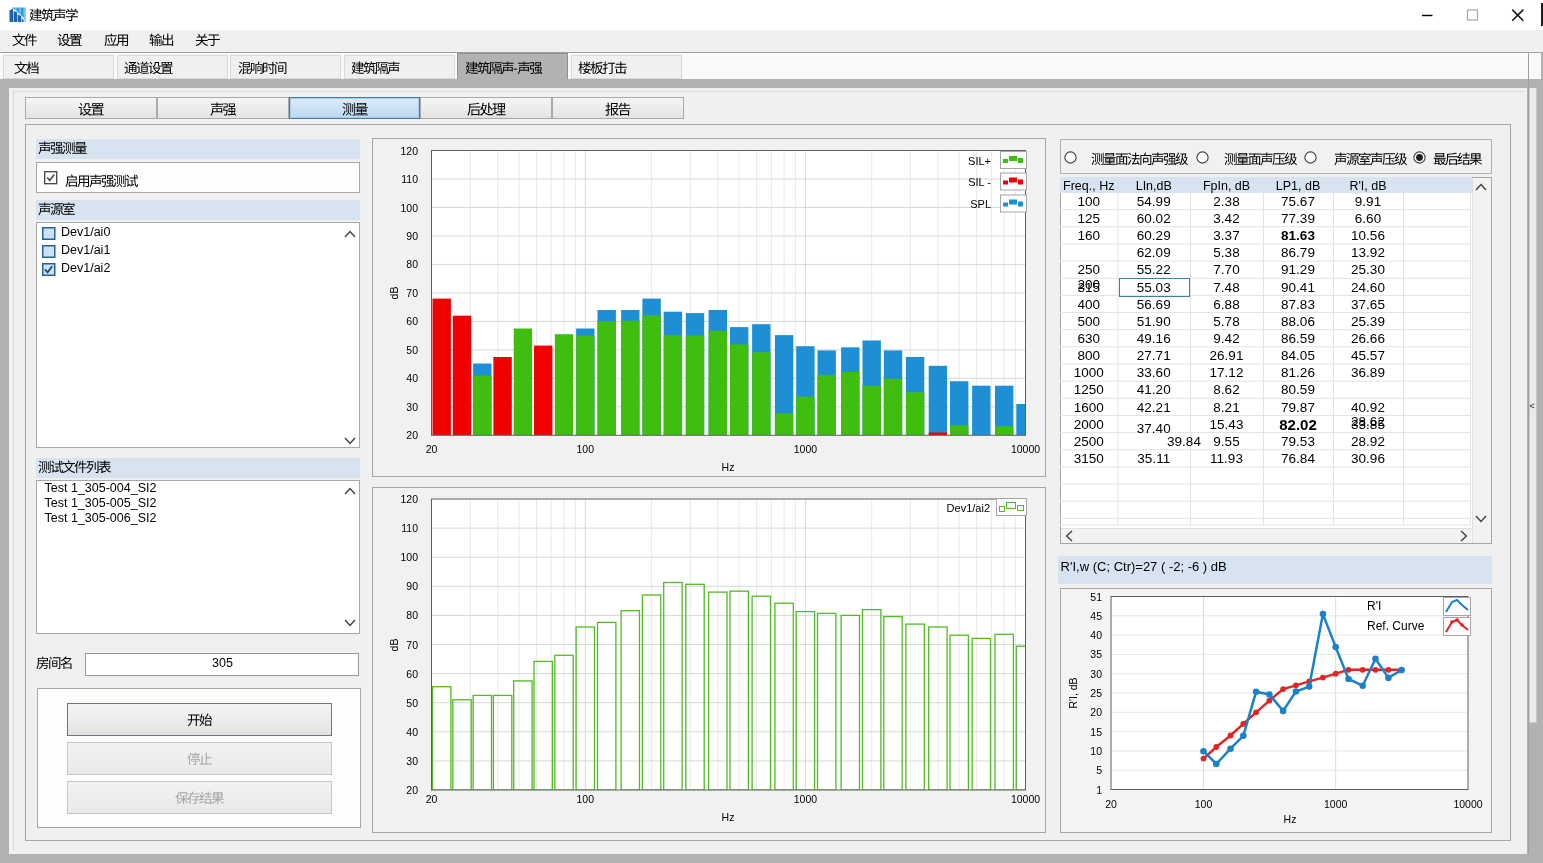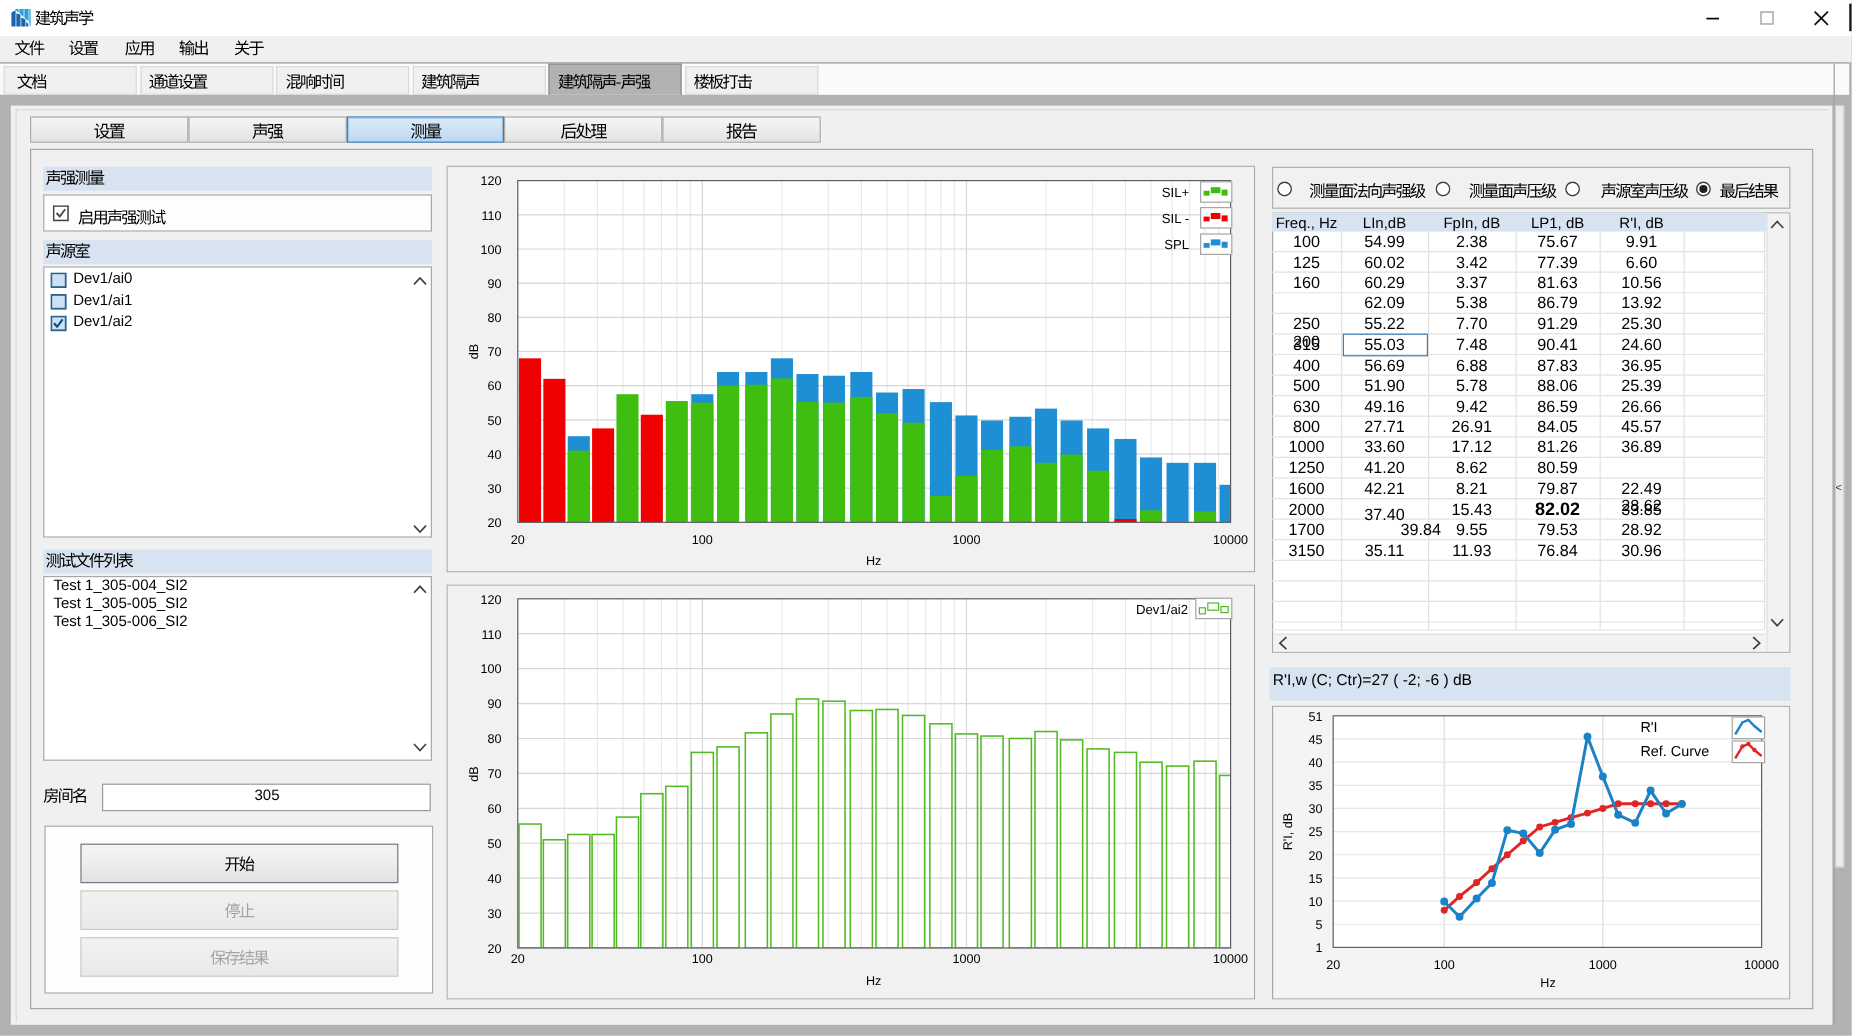--- a/index.html
+++ b/index.html
@@ -577,42 +577,42 @@
 <div style="position:absolute;left:1298.0px;transform:translateX(-50%);top:193.8px;font-size:13.5px;line-height:16.2px;color:#000;white-space:nowrap;">75.67</div>
 <div style="position:absolute;left:1368.0px;transform:translateX(-50%);top:193.8px;font-size:13.5px;line-height:16.2px;color:#000;white-space:nowrap;">9.91</div>
 <div style="position:absolute;left:1088.75px;transform:translateX(-50%);top:210.95000000000002px;font-size:13.5px;line-height:16.2px;color:#000;white-space:nowrap;">125</div>
 <div style="position:absolute;left:1153.75px;transform:translateX(-50%);top:210.95000000000002px;font-size:13.5px;line-height:16.2px;color:#000;white-space:nowrap;">60.02</div>
 <div style="position:absolute;left:1226.5px;transform:translateX(-50%);top:210.95000000000002px;font-size:13.5px;line-height:16.2px;color:#000;white-space:nowrap;">3.42</div>
 <div style="position:absolute;left:1298.0px;transform:translateX(-50%);top:210.95000000000002px;font-size:13.5px;line-height:16.2px;color:#000;white-space:nowrap;">77.39</div>
 <div style="position:absolute;left:1368.0px;transform:translateX(-50%);top:210.95000000000002px;font-size:13.5px;line-height:16.2px;color:#000;white-space:nowrap;">6.60</div>
 <div style="position:absolute;left:1088.75px;transform:translateX(-50%);top:228.10000000000002px;font-size:13.5px;line-height:16.2px;color:#000;white-space:nowrap;">160</div>
 <div style="position:absolute;left:1153.75px;transform:translateX(-50%);top:228.10000000000002px;font-size:13.5px;line-height:16.2px;color:#000;white-space:nowrap;">60.29</div>
 <div style="position:absolute;left:1226.5px;transform:translateX(-50%);top:228.10000000000002px;font-size:13.5px;line-height:16.2px;color:#000;white-space:nowrap;">3.37</div>
-<div style="position:absolute;left:1298.0px;transform:translateX(-50%);top:228.10000000000002px;font-size:13.5px;line-height:16.2px;color:#000;white-space:nowrap;">81.63</div>
+<div style="position:absolute;left:1298.0px;transform:translateX(-50%);top:228.10000000000002px;font-size:13.5px;line-height:16.2px;color:#000;white-space:nowrap;font-weight:bold;">81.63</div>
 <div style="position:absolute;left:1368.0px;transform:translateX(-50%);top:228.10000000000002px;font-size:13.5px;line-height:16.2px;color:#000;white-space:nowrap;">10.56</div>
 <div style="position:absolute;left:1088.75px;transform:translateX(-50%);top:245.25px;font-size:13.5px;line-height:16.2px;color:#000;white-space:nowrap;margin-top:32px;">200</div>
 <div style="position:absolute;left:1153.75px;transform:translateX(-50%);top:245.25px;font-size:13.5px;line-height:16.2px;color:#000;white-space:nowrap;">62.09</div>
 <div style="position:absolute;left:1226.5px;transform:translateX(-50%);top:245.25px;font-size:13.5px;line-height:16.2px;color:#000;white-space:nowrap;">5.38</div>
 <div style="position:absolute;left:1298.0px;transform:translateX(-50%);top:245.25px;font-size:13.5px;line-height:16.2px;color:#000;white-space:nowrap;">86.79</div>
 <div style="position:absolute;left:1368.0px;transform:translateX(-50%);top:245.25px;font-size:13.5px;line-height:16.2px;color:#000;white-space:nowrap;">13.92</div>
 <div style="position:absolute;left:1088.75px;transform:translateX(-50%);top:262.40000000000003px;font-size:13.5px;line-height:16.2px;color:#000;white-space:nowrap;">250</div>
 <div style="position:absolute;left:1153.75px;transform:translateX(-50%);top:262.40000000000003px;font-size:13.5px;line-height:16.2px;color:#000;white-space:nowrap;">55.22</div>
 <div style="position:absolute;left:1226.5px;transform:translateX(-50%);top:262.40000000000003px;font-size:13.5px;line-height:16.2px;color:#000;white-space:nowrap;">7.70</div>
 <div style="position:absolute;left:1298.0px;transform:translateX(-50%);top:262.40000000000003px;font-size:13.5px;line-height:16.2px;color:#000000;white-space:nowrap;">91.29</div>
 <div style="position:absolute;left:1368.0px;transform:translateX(-50%);top:262.40000000000003px;font-size:13.5px;line-height:16.2px;color:#000;white-space:nowrap;">25.30</div>
 <div style="position:absolute;left:1088.75px;transform:translateX(-50%);top:279.55px;font-size:13.5px;line-height:16.2px;color:#000;white-space:nowrap;">315</div>
 <div style="position:absolute;left:1153.75px;transform:translateX(-50%);top:279.55px;font-size:13.5px;line-height:16.2px;color:#000;white-space:nowrap;">55.03</div>
 <div style="position:absolute;left:1226.5px;transform:translateX(-50%);top:279.55px;font-size:13.5px;line-height:16.2px;color:#000;white-space:nowrap;">7.48</div>
 <div style="position:absolute;left:1298.0px;transform:translateX(-50%);top:279.55px;font-size:13.5px;line-height:16.2px;color:#000;white-space:nowrap;">90.41</div>
 <div style="position:absolute;left:1368.0px;transform:translateX(-50%);top:279.55px;font-size:13.5px;line-height:16.2px;color:#000;white-space:nowrap;">24.60</div>
 <div style="position:absolute;left:1088.75px;transform:translateX(-50%);top:296.7px;font-size:13.5px;line-height:16.2px;color:#000;white-space:nowrap;">400</div>
 <div style="position:absolute;left:1153.75px;transform:translateX(-50%);top:296.7px;font-size:13.5px;line-height:16.2px;color:#000;white-space:nowrap;">56.69</div>
 <div style="position:absolute;left:1226.5px;transform:translateX(-50%);top:296.7px;font-size:13.5px;line-height:16.2px;color:#000;white-space:nowrap;">6.88</div>
 <div style="position:absolute;left:1298.0px;transform:translateX(-50%);top:296.7px;font-size:13.5px;line-height:16.2px;color:#000;white-space:nowrap;">87.83</div>
-<div style="position:absolute;left:1368.0px;transform:translateX(-50%);top:296.7px;font-size:13.5px;line-height:16.2px;color:#000;white-space:nowrap;">36.95</div>
+<div style="position:absolute;left:1368.0px;transform:translateX(-50%);top:296.7px;font-size:13.5px;line-height:16.2px;color:#000;white-space:nowrap;">37.65</div>
 <div style="position:absolute;left:1088.75px;transform:translateX(-50%);top:313.84999999999997px;font-size:13.5px;line-height:16.2px;color:#000;white-space:nowrap;">500</div>
 <div style="position:absolute;left:1153.75px;transform:translateX(-50%);top:313.84999999999997px;font-size:13.5px;line-height:16.2px;color:#000;white-space:nowrap;">51.90</div>
 <div style="position:absolute;left:1226.5px;transform:translateX(-50%);top:313.84999999999997px;font-size:13.5px;line-height:16.2px;color:#000;white-space:nowrap;">5.78</div>
 <div style="position:absolute;left:1298.0px;transform:translateX(-50%);top:313.84999999999997px;font-size:13.5px;line-height:16.2px;color:#000;white-space:nowrap;">88.06</div>
 <div style="position:absolute;left:1368.0px;transform:translateX(-50%);top:313.84999999999997px;font-size:13.5px;line-height:16.2px;color:#000;white-space:nowrap;">25.39</div>
 <div style="position:absolute;left:1088.75px;transform:translateX(-50%);top:331.0px;font-size:13.5px;line-height:16.2px;color:#000;white-space:nowrap;">630</div>
 <div style="position:absolute;left:1153.75px;transform:translateX(-50%);top:331.0px;font-size:13.5px;line-height:16.2px;color:#000;white-space:nowrap;">49.16</div>
 <div style="position:absolute;left:1226.5px;transform:translateX(-50%);top:331.0px;font-size:13.5px;line-height:16.2px;color:#000;white-space:nowrap;">9.42</div>
 <div style="position:absolute;left:1298.0px;transform:translateX(-50%);top:331.0px;font-size:13.5px;line-height:16.2px;color:#000;white-space:nowrap;">86.59</div>
 <div style="position:absolute;left:1368.0px;transform:translateX(-50%);top:331.0px;font-size:13.5px;line-height:16.2px;color:#000;white-space:nowrap;">26.66</div>
@@ -628,27 +628,27 @@
 <div style="position:absolute;left:1368.0px;transform:translateX(-50%);top:365.3px;font-size:13.5px;line-height:16.2px;color:#000;white-space:nowrap;">36.89</div>
 <div style="position:absolute;left:1088.75px;transform:translateX(-50%);top:382.45px;font-size:13.5px;line-height:16.2px;color:#000;white-space:nowrap;">1250</div>
 <div style="position:absolute;left:1153.75px;transform:translateX(-50%);top:382.45px;font-size:13.5px;line-height:16.2px;color:#000;white-space:nowrap;">41.20</div>
 <div style="position:absolute;left:1226.5px;transform:translateX(-50%);top:382.45px;font-size:13.5px;line-height:16.2px;color:#000;white-space:nowrap;">8.62</div>
 <div style="position:absolute;left:1298.0px;transform:translateX(-50%);top:382.45px;font-size:13.5px;line-height:16.2px;color:#000;white-space:nowrap;">80.59</div>
 <div style="position:absolute;left:1368.0px;transform:translateX(-50%);top:382.45px;font-size:13.5px;line-height:16.2px;color:#000;white-space:nowrap;margin-top:32px;">28.62</div>
 <div style="position:absolute;left:1088.75px;transform:translateX(-50%);top:399.59999999999997px;font-size:13.5px;line-height:16.2px;color:#000;white-space:nowrap;">1600</div>
 <div style="position:absolute;left:1153.75px;transform:translateX(-50%);top:399.59999999999997px;font-size:13.5px;line-height:16.2px;color:#000;white-space:nowrap;">42.21</div>
 <div style="position:absolute;left:1226.5px;transform:translateX(-50%);top:399.59999999999997px;font-size:13.5px;line-height:16.2px;color:#000;white-space:nowrap;">8.21</div>
 <div style="position:absolute;left:1298.0px;transform:translateX(-50%);top:399.59999999999997px;font-size:13.5px;line-height:16.2px;color:#000;white-space:nowrap;">79.87</div>
-<div style="position:absolute;left:1368.0px;transform:translateX(-50%);top:399.59999999999997px;font-size:13.5px;line-height:16.2px;color:#000;white-space:nowrap;">22.49</div>
+<div style="position:absolute;left:1368.0px;transform:translateX(-50%);top:399.59999999999997px;font-size:13.5px;line-height:16.2px;color:#000;white-space:nowrap;">40.92</div>
 <div style="position:absolute;left:1088.75px;transform:translateX(-50%);top:416.75px;font-size:13.5px;line-height:16.2px;color:#000;white-space:nowrap;">2000</div>
 <div style="position:absolute;left:1153.75px;transform:translateX(-50%);top:421px;font-size:13.5px;line-height:16.2px;color:#000000;white-space:nowrap;">37.40</div>
 <div style="position:absolute;left:1226.5px;transform:translateX(-50%);top:416.75px;font-size:13.5px;line-height:16.2px;color:#000;white-space:nowrap;">15.43</div>
 <div style="position:absolute;left:1298.0px;transform:translateX(-50%);top:416.75px;font-size:15px;line-height:16.2px;color:#000;white-space:nowrap;font-weight:bold;">82.02</div>
 <div style="position:absolute;left:1368.0px;transform:translateX(-50%);top:416.75px;font-size:13.5px;line-height:16.2px;color:#000;white-space:nowrap;">33.85</div>
-<div style="position:absolute;left:1088.75px;transform:translateX(-50%);top:433.9px;font-size:13.5px;line-height:16.2px;color:#000;white-space:nowrap;">1700</div>
+<div style="position:absolute;left:1088.75px;transform:translateX(-50%);top:433.9px;font-size:13.5px;line-height:16.2px;color:#000;white-space:nowrap;">2500</div>
 <div style="position:absolute;left:1184px;transform:translateX(-50%);top:433.9px;font-size:13.5px;line-height:16.2px;color:#000;white-space:nowrap;">39.84</div>
 <div style="position:absolute;left:1226.5px;transform:translateX(-50%);top:433.9px;font-size:13.5px;line-height:16.2px;color:#000;white-space:nowrap;">9.55</div>
 <div style="position:absolute;left:1298.0px;transform:translateX(-50%);top:433.9px;font-size:13.5px;line-height:16.2px;color:#000;white-space:nowrap;">79.53</div>
 <div style="position:absolute;left:1368.0px;transform:translateX(-50%);top:433.9px;font-size:13.5px;line-height:16.2px;color:#000;white-space:nowrap;">28.92</div>
 <div style="position:absolute;left:1088.75px;transform:translateX(-50%);top:451.05px;font-size:13.5px;line-height:16.2px;color:#000;white-space:nowrap;">3150</div>
 <div style="position:absolute;left:1153.75px;transform:translateX(-50%);top:451.05px;font-size:13.5px;line-height:16.2px;color:#000;white-space:nowrap;">35.11</div>
 <div style="position:absolute;left:1226.5px;transform:translateX(-50%);top:451.05px;font-size:13.5px;line-height:16.2px;color:#000;white-space:nowrap;">11.93</div>
 <div style="position:absolute;left:1298.0px;transform:translateX(-50%);top:451.05px;font-size:13.5px;line-height:16.2px;color:#000;white-space:nowrap;">76.84</div>
 <div style="position:absolute;left:1368.0px;transform:translateX(-50%);top:451.05px;font-size:13.5px;line-height:16.2px;color:#000;white-space:nowrap;">30.96</div>
 <div style="position:absolute;left:1118.5px;top:278.25px;width:71.5px;height:18.349999999999998px;border:1.5px solid #3c7fb1;"></div>

